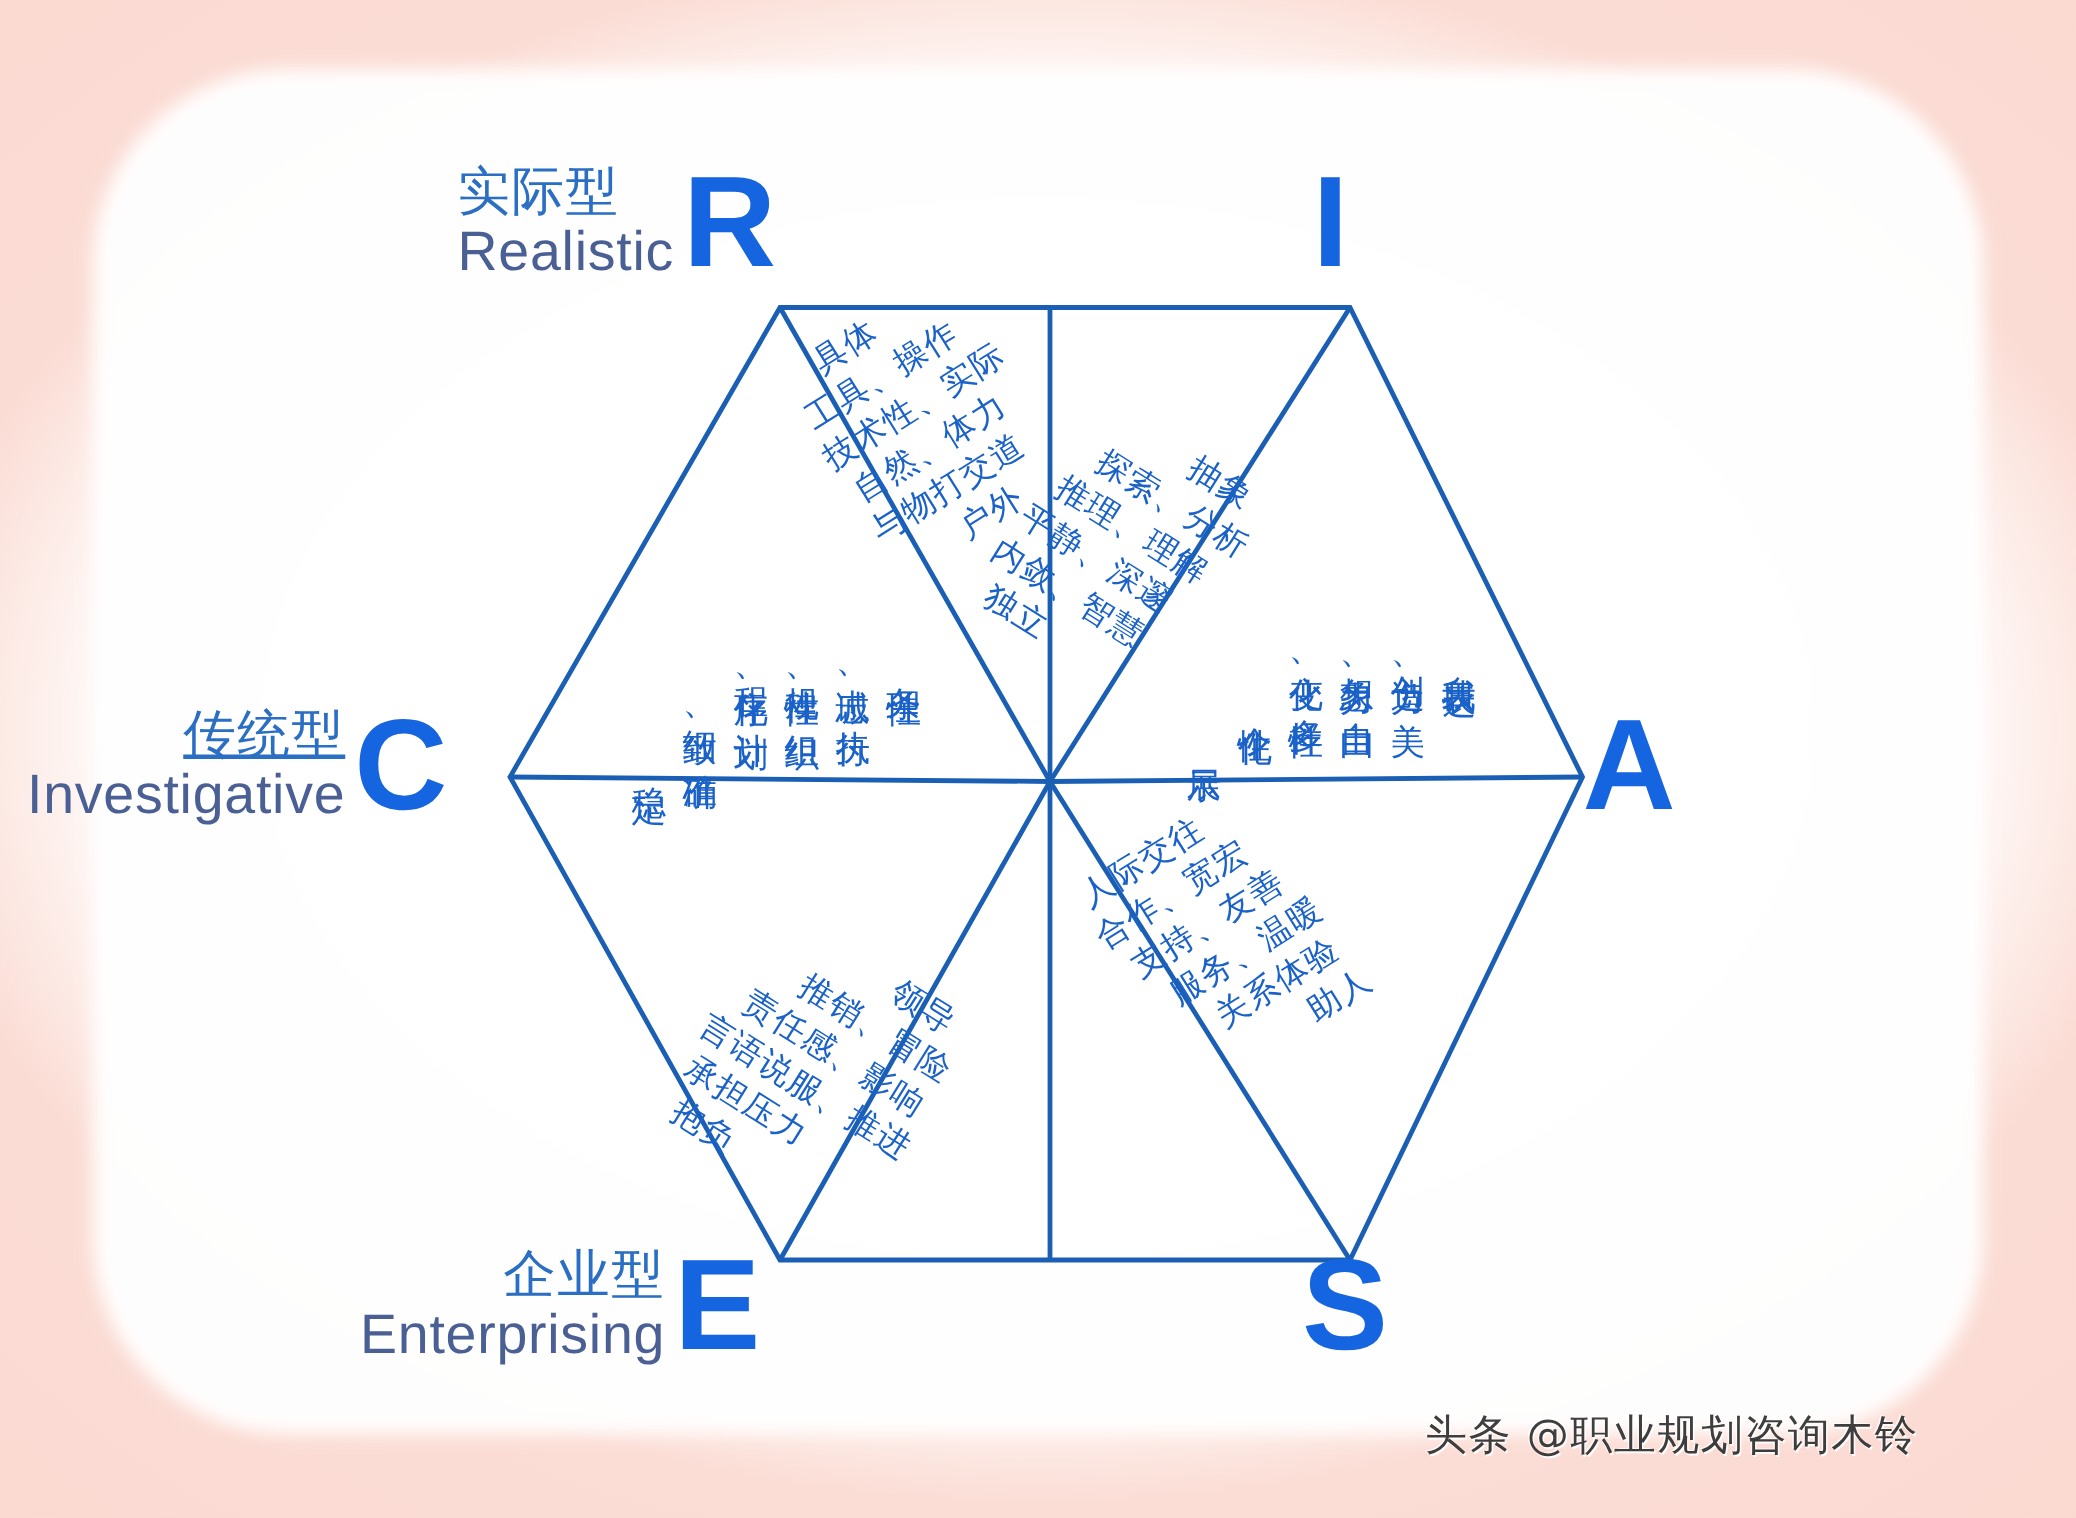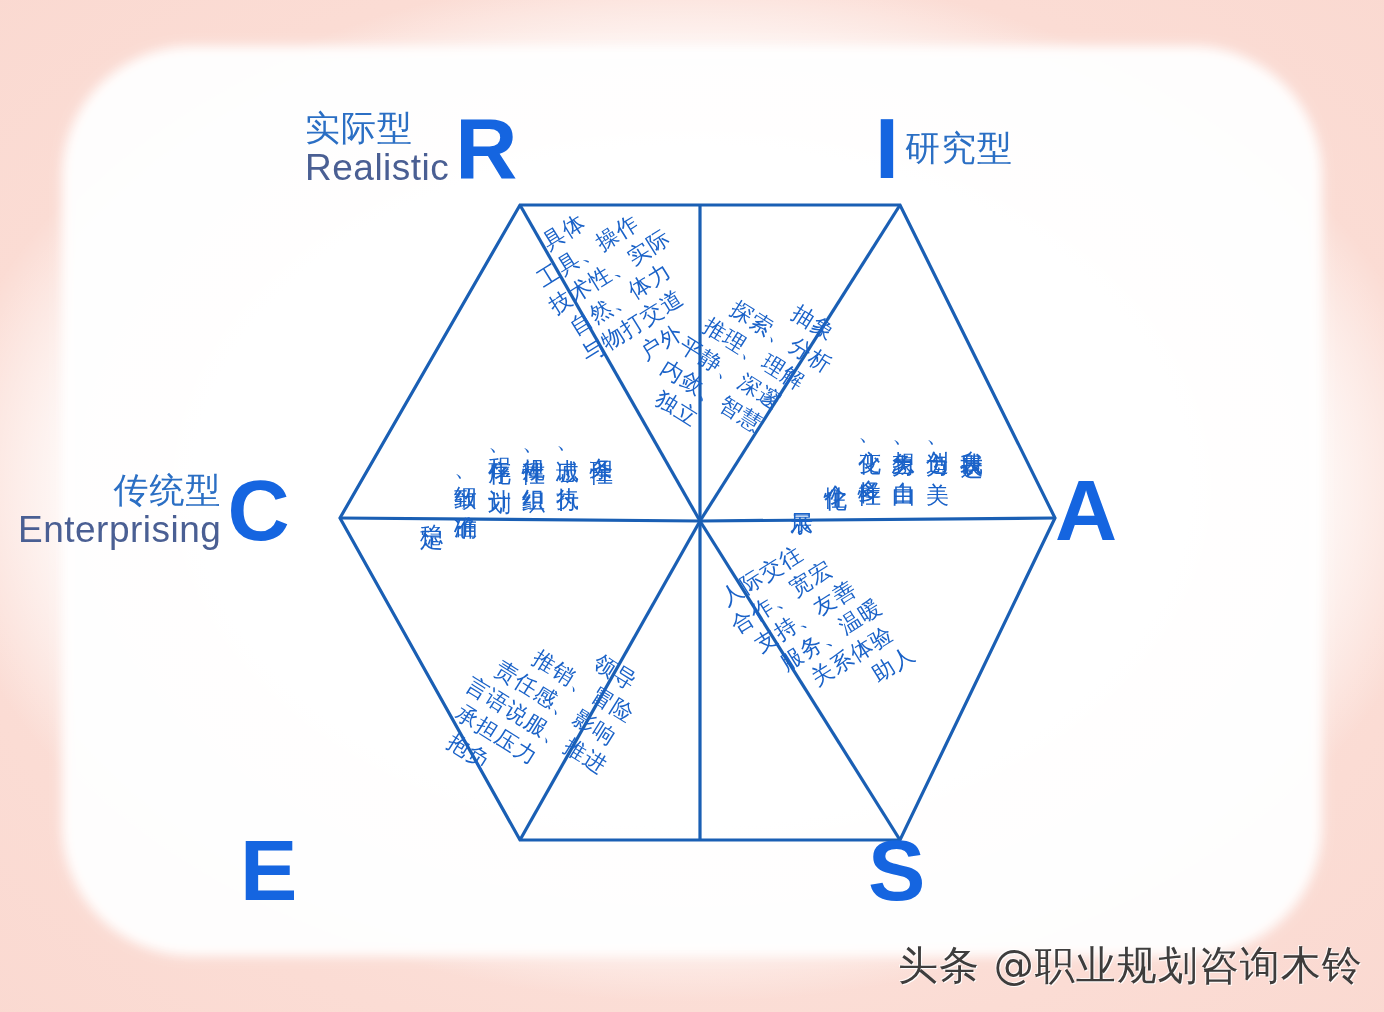--- a/index.html
+++ b/index.html
@@ -37,22 +37,22 @@
   .sector{position:absolute;color:#1a62c8;font-size:22px;line-height:1.0;
      font-family:"DejaVu Sans","Liberation Sans",sans-serif;white-space:nowrap;}
   .sector .ln{display:block;letter-spacing:1px;}
   
   .vcols{position:absolute;display:flex;flex-direction:row-reverse;gap:11px;
      color:#1a62c8;font-size:23px;
      font-family:"DejaVu Sans","Liberation Sans",sans-serif;}
   .vcols .col{writing-mode:vertical-rl;text-orientation:upright;letter-spacing:2px;line-height:1;}
 
   .watermark{
-    position:absolute;left:898px;top:938px;
-    font-size:40px;color:#2f2f2f;letter-spacing:1px;
+    position:absolute;left:950px;top:938px;
+    font-size:28px;color:#2f2f2f;letter-spacing:1px;
     font-family:"DejaVu Sans","Liberation Sans",sans-serif;
     text-shadow:1px 1px 0 #fff, -1px -1px 0 rgba(255,255,255,.8);
     opacity:.92;
   }
 </style>
 </head>
 <body>
 
 <div id="stage">
   <div class="whitecard"></div>
@@ -78,40 +78,43 @@
     <div class="txtcol">
       <span class="cn">实际型</span>
       <span class="en">Realistic</span>
     </div>
     <span class="big">R</span>
   </div>
 
   <div class="corner" style="left:875px;top:108px;">
     <span class="big">I</span>
     <div class="txtcol">
-      <span class="cn">研究型</span>
     </div>
   </div>
 
   <div class="corner right-big" style="left:1055px;top:470px;">
     <span class="big">A</span>
   </div>
 
   <div class="corner" style="left:868px;top:830px;">
     <span class="big">S</span>
   </div>
 
   <div class="corner" style="left:240px;top:830px;">
+    <div class="txtcol">
+      <span class="cn" style="align-self:flex-end;">企业型</span>
+      <span class="en">Enterprising</span>
+    </div>
     <span class="big">E</span>
   </div>
 
   <div class="corner" style="left:18px;top:470px;">
     <div class="txtcol">
-      <span class="cn" style="align-self:flex-end;">传统型</span>
-      <span class="en">Enterprising</span>
+      <span class="cn" style="align-self:flex-end;text-decoration:underline;">传统型</span>
+      <span class="en">Investigative</span>
     </div>
     <span class="big">C</span>
   </div>
 
   <div class="sector" style="left:515px;top:250px;transform:rotate(-32deg);transform-origin:left top;">
     <span class="ln" style="margin-left:28px;">具体</span>
     <span class="ln" style="margin-top:7px;margin-left:4px;">工具、操作</span>
     <span class="ln" style="margin-top:7px;margin-left:0px;">技术性、实际</span>
     <span class="ln" style="margin-top:7px;margin-left:6px;">自然、体力</span>
     <span class="ln" style="margin-top:7px;margin-left:2px;">与物打交道</span>

